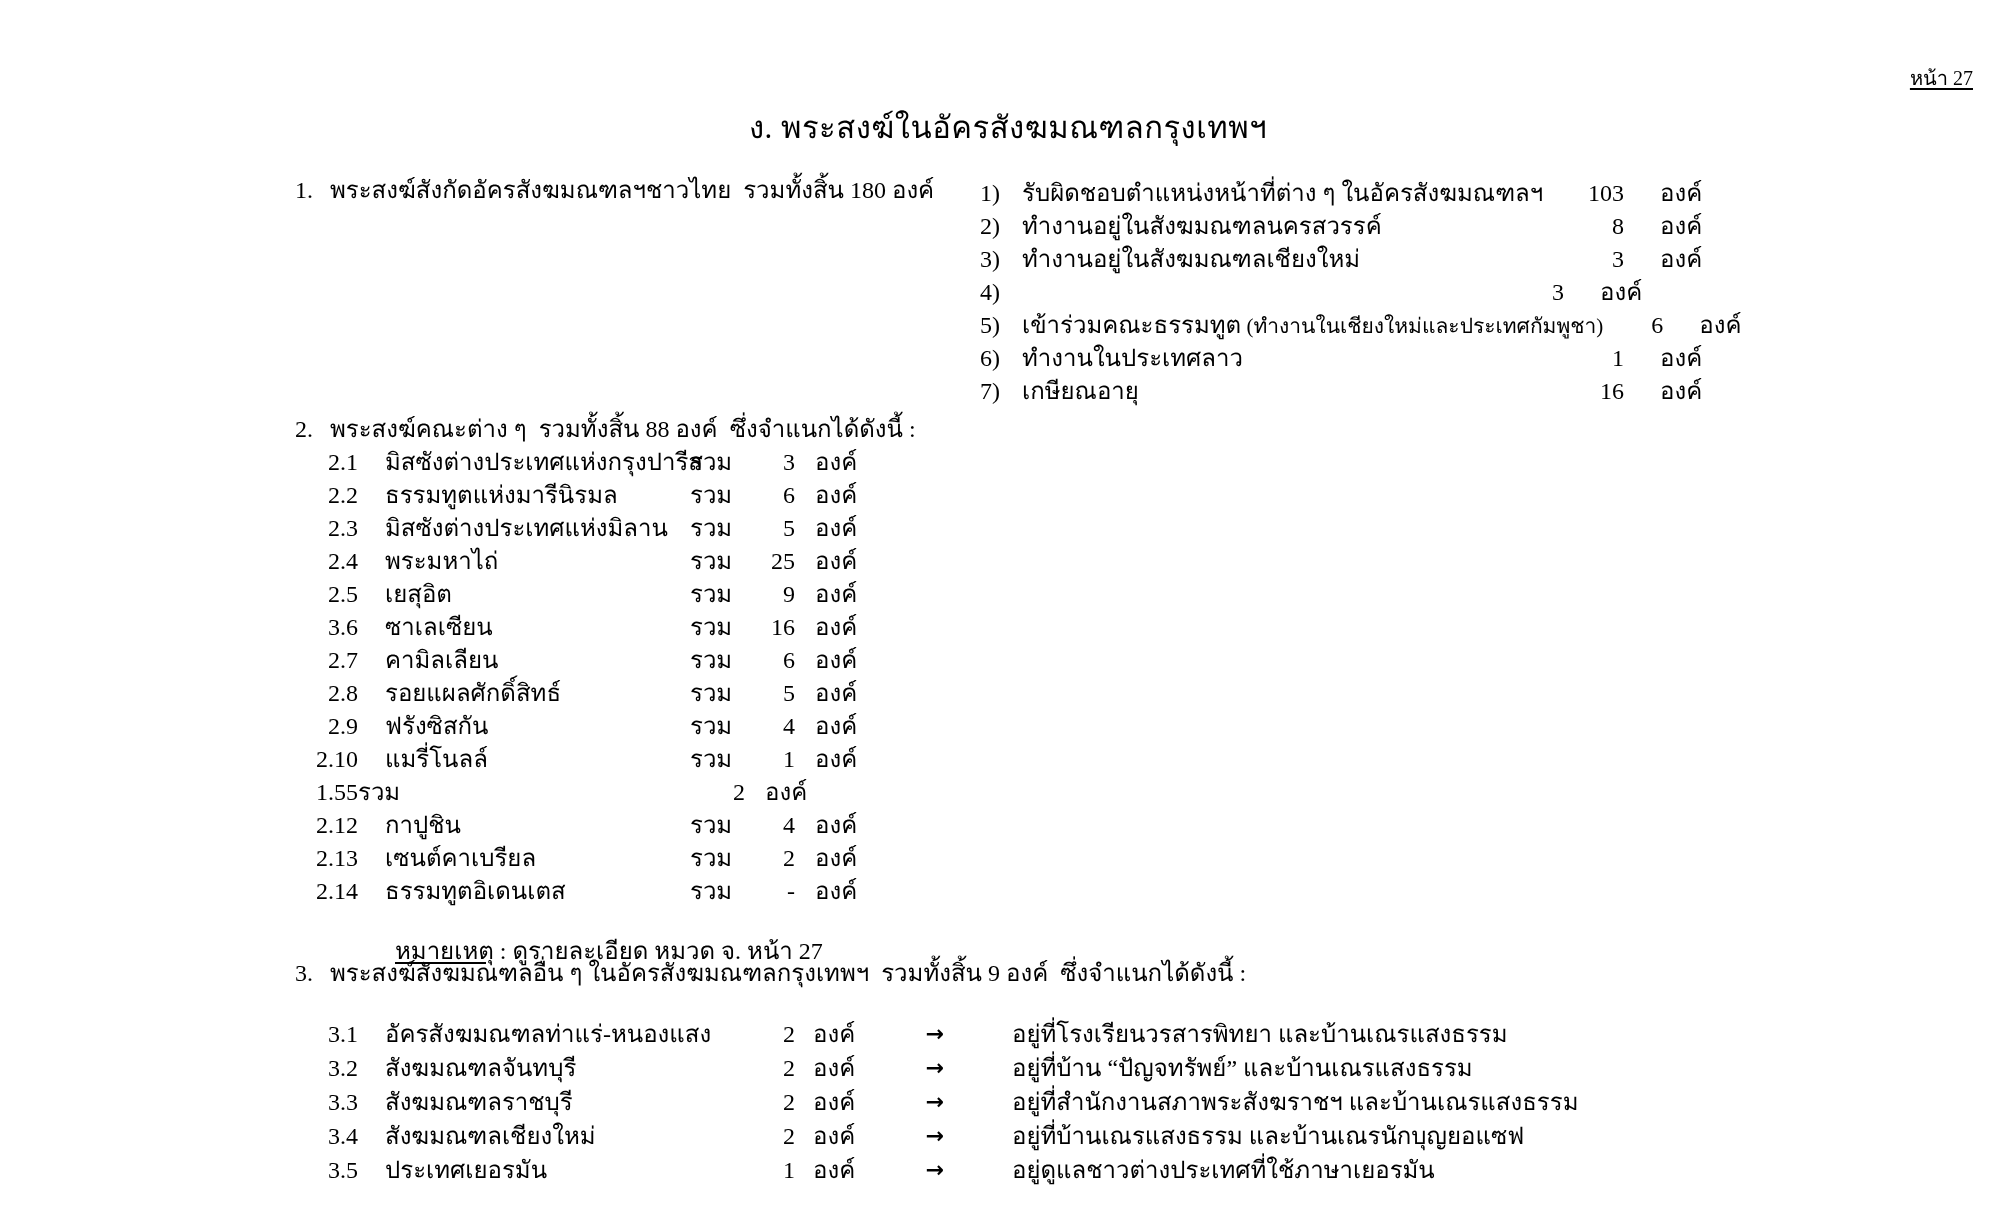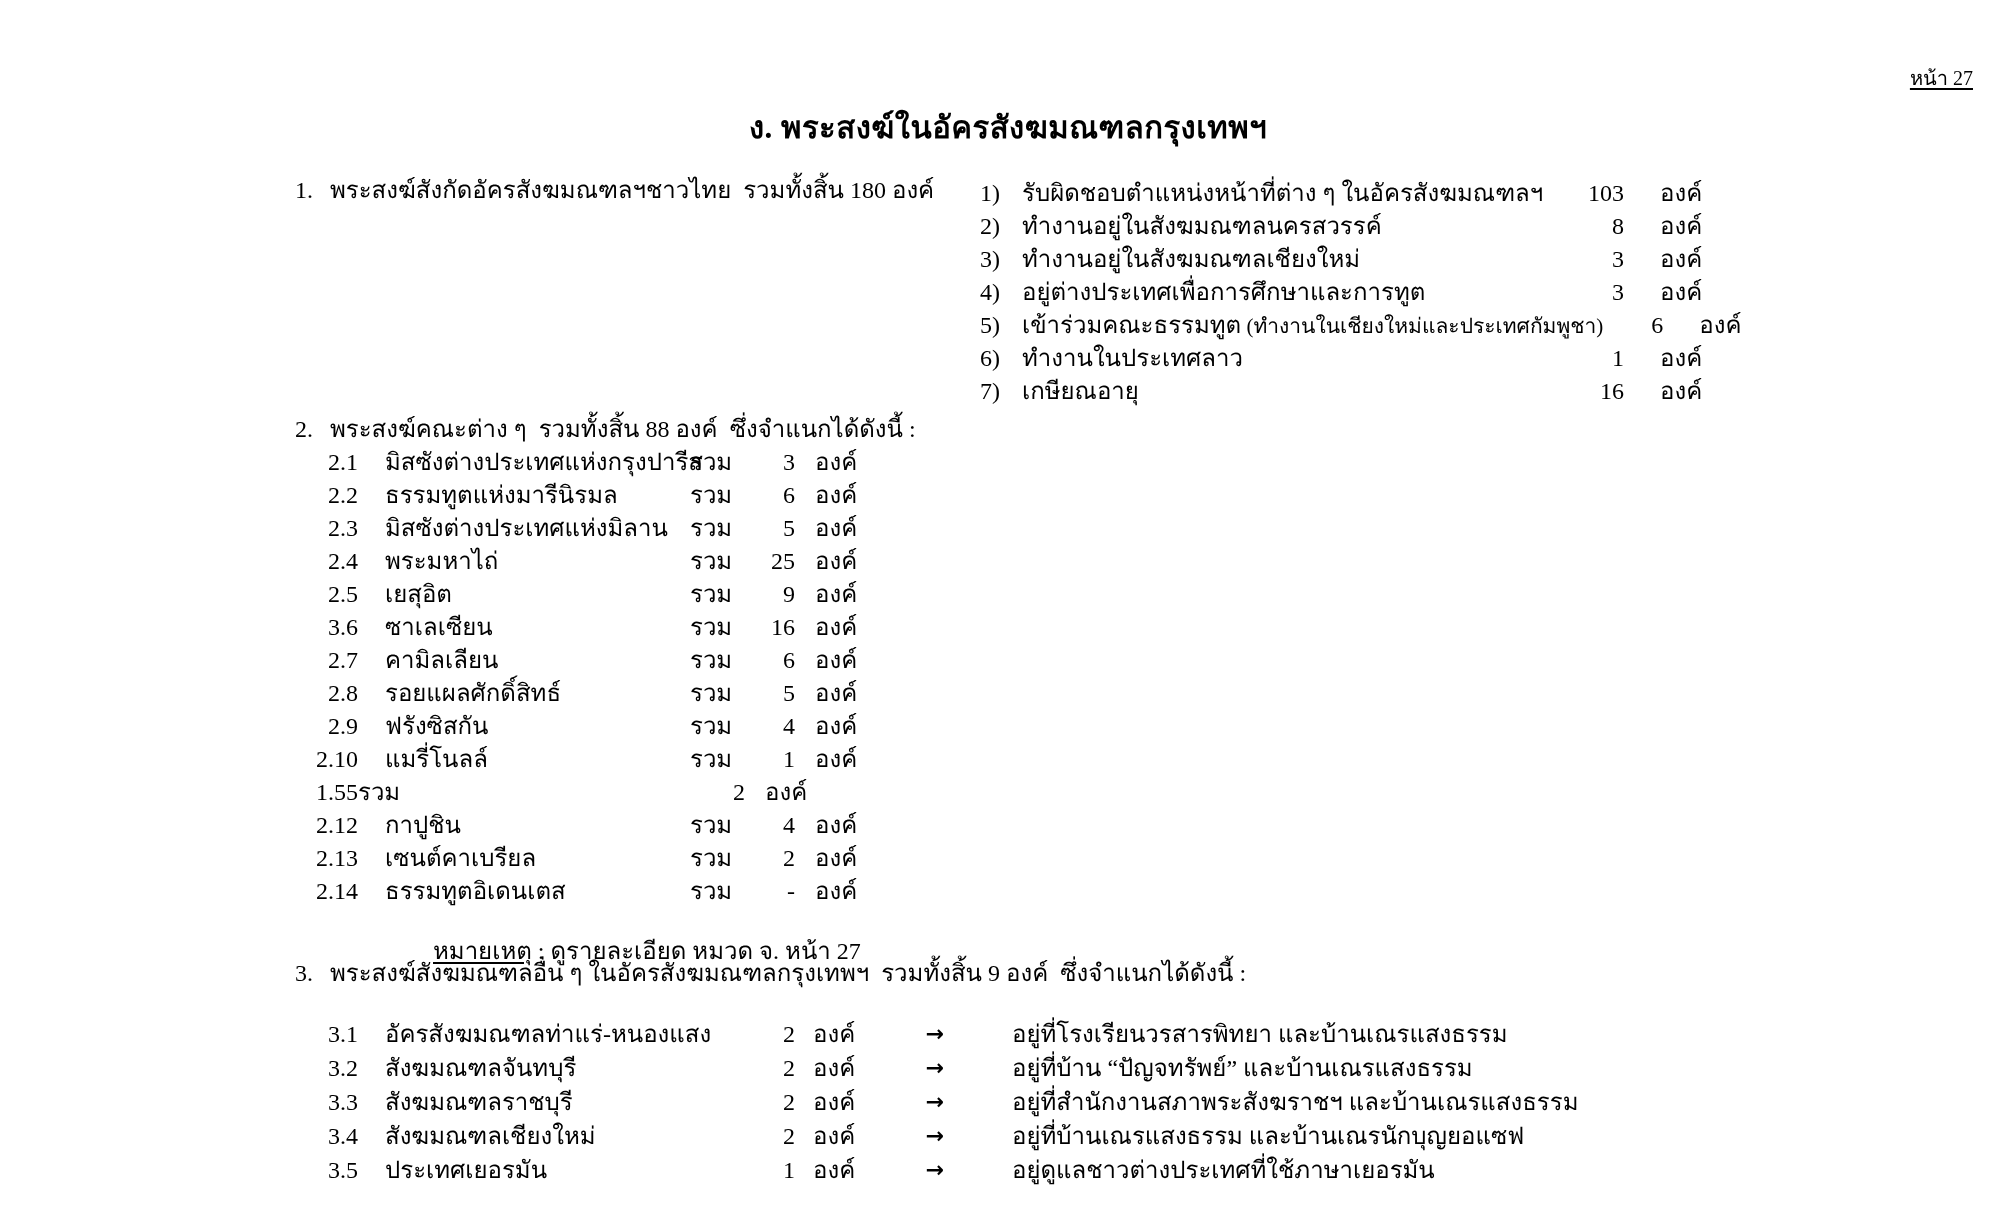--- a/index.html
+++ b/index.html
@@ -14,21 +14,21 @@
 
   
   .page-number {
     top:62px; right:43px; font-size:20px;
     text-decoration:underline; text-underline-offset:3px;
   }
 
   
   .doc-title {
     top:102px; left:0; width:100%; text-align:center;
-    font-size:31px; font-weight:bold; letter-spacing:0.5px;
+    font-size:31px; font-weight:normal; letter-spacing:0.5px;
   }
 
   
   .sec-line { display:flex; line-height:33px; white-space:pre; }
   .sec-no { display:inline-block; width:35px; }
   .sec1-line { left:295px; top:174px; }
   .sec2-line { left:295px; top:413px; }
   .sec3-line { left:295px; top:957px; }
 
   
@@ -48,21 +48,21 @@
     display:grid; grid-template-columns:50px 332px 55px 50px 60px;
     line-height:33px; height:33px; white-space:nowrap;
   }
   .t2-no { text-align:right; }
   .t2-name { padding-left:27px; }
   .t2-count { text-align:right; }
   .t2-unit { padding-left:20px; }
 
   
   .sec2-note { left:383px; top:909px; line-height:28px; white-space:pre; }
-  .note-label { text-decoration:underline; text-underline-offset:3px;margin-left:38px; }
+  .note-label { text-decoration:underline; text-underline-offset:3px; }
 
   
   .sec3-table { left:308px; top:1017px; width:1392px; }
   .t3-row {
     display:grid; grid-template-columns:50px 382px 55px 75px 130px 1fr;
     line-height:34px; height:34px; white-space:nowrap;
   }
   .t3-no { text-align:right; }
   .t3-name { padding-left:27px; }
   .t3-count { text-align:right; }
@@ -103,21 +103,20 @@
 
     <div class="b-row">
       <span class="b-no">3)</span>
       <span class="b-label"><span>ทำงานอยู่ในสังฆมณฑลเชียงใหม่</span><span class="b-note pre"></span></span>
       <span class="b-count">3</span>
       <span class="b-unit">องค์</span>
     </div>
 
     <div class="b-row">
       <span class="b-no">4)</span>
-      <span class="b-label"><span>อยู่ต่างประเทศเพื่อการศึกษาและการทูต</span><span class="b-note pre"></span></span>
       <span class="b-count">3</span>
       <span class="b-unit">องค์</span>
     </div>
 
     <div class="b-row">
       <span class="b-no">5)</span>
       <span class="b-label"><span>เข้าร่วมคณะธรรมทูต</span><span class="b-note pre"> (ทำงานในเชียงใหม่และประเทศกัมพูชา)</span></span>
       <span class="b-count">6</span>
       <span class="b-unit">องค์</span>
     </div>

